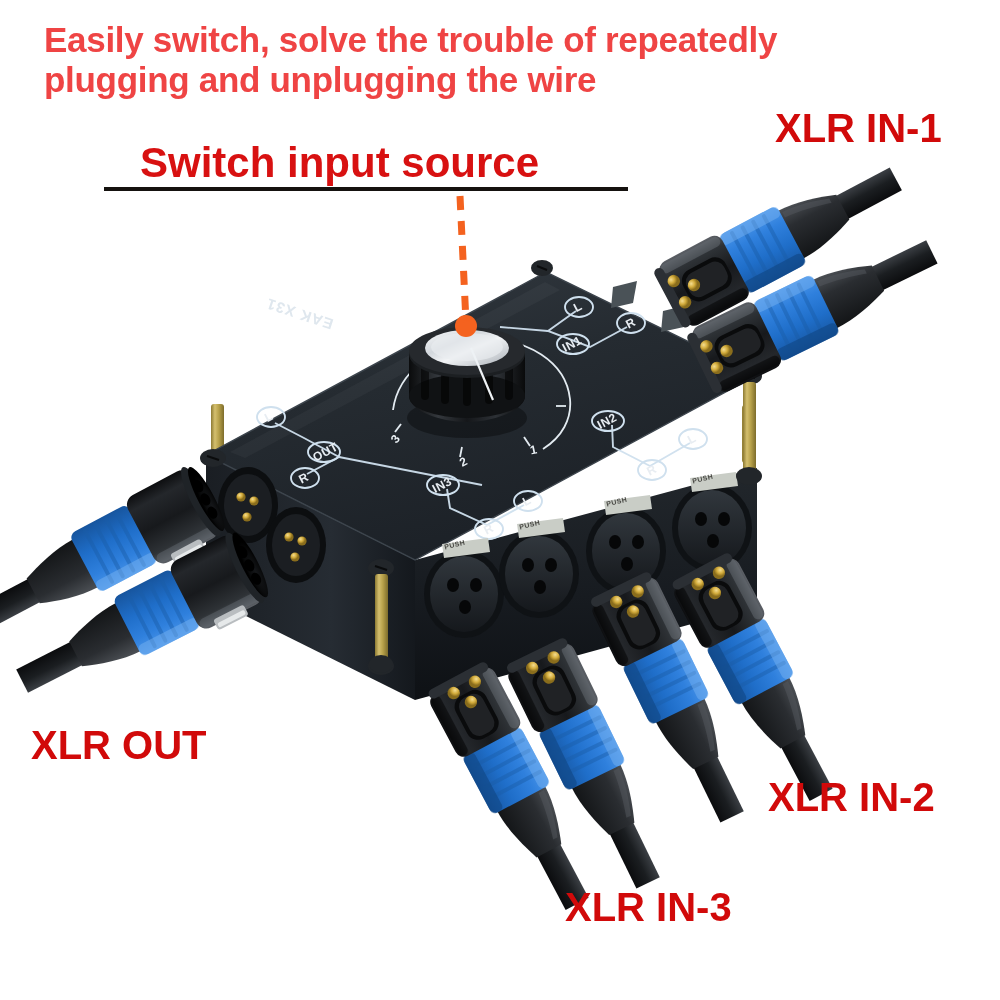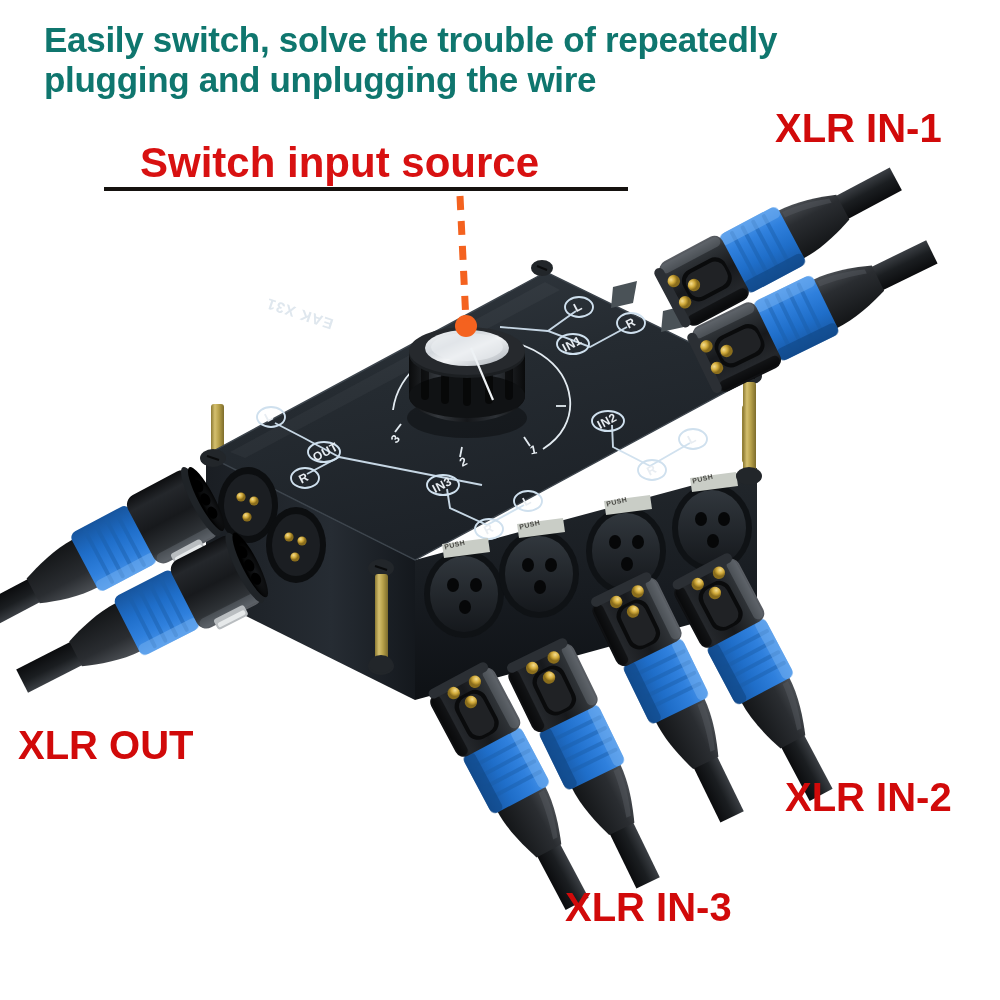--- a/index.html
+++ b/index.html
@@ -8,38 +8,38 @@
     width:1000px;height:1000px;overflow:hidden;position:relative;
     font-family:"Liberation Sans","DejaVu Sans",sans-serif;
     background:#ffffff;
   }
   #stage{position:absolute;inset:0;width:1000px;height:1000px;}
   #scene{position:absolute;inset:0;width:1000px;height:1000px;}
 
   
   .headline{
     position:absolute;left:44px;top:20px;width:880px;
-    color:#0f766e;font-weight:bold;font-size:35px;line-height:1.14;
+    color:#ef4444;font-weight:bold;font-size:35px;line-height:1.14;
     letter-spacing:-0.3px;white-space:pre-line;
   }
   .callout{
     position:absolute;color:#d10a0a;font-weight:bold;
     letter-spacing:0px;white-space:nowrap;
   }
   .callout.switch-src{
     left:112px;top:139px;font-size:42px;color:#d81111;margin-left:28px;
   }
   .switch-underline{
     position:absolute;left:104px;top:187px;width:524px;height:4px;
     background:#15120f;
   }
   .lbl-in1{left:775px;top:106px;font-size:40px;}
-  .lbl-in2{left:785px;top:775px;font-size:40px;}
+  .lbl-in2{left:768px;top:775px;font-size:40px;}
   .lbl-in3{left:565px;top:885px;font-size:40px;}
-  .lbl-out{left:18px;top:723px;font-size:40px;}
+  .lbl-out{left:31px;top:723px;font-size:40px;}
 
   
   .silk{
     position:absolute;color:#e8edf2;font-size:12px;font-weight:bold;
     letter-spacing:0.5px;pointer-events:none;
   }
   .brand{
     position:absolute;left:330px;top:333px;font-size:15px;font-weight:bold;
     color:#dfe7ee;letter-spacing:1px;
     transform:rotate(198deg);transform-origin:left top;

